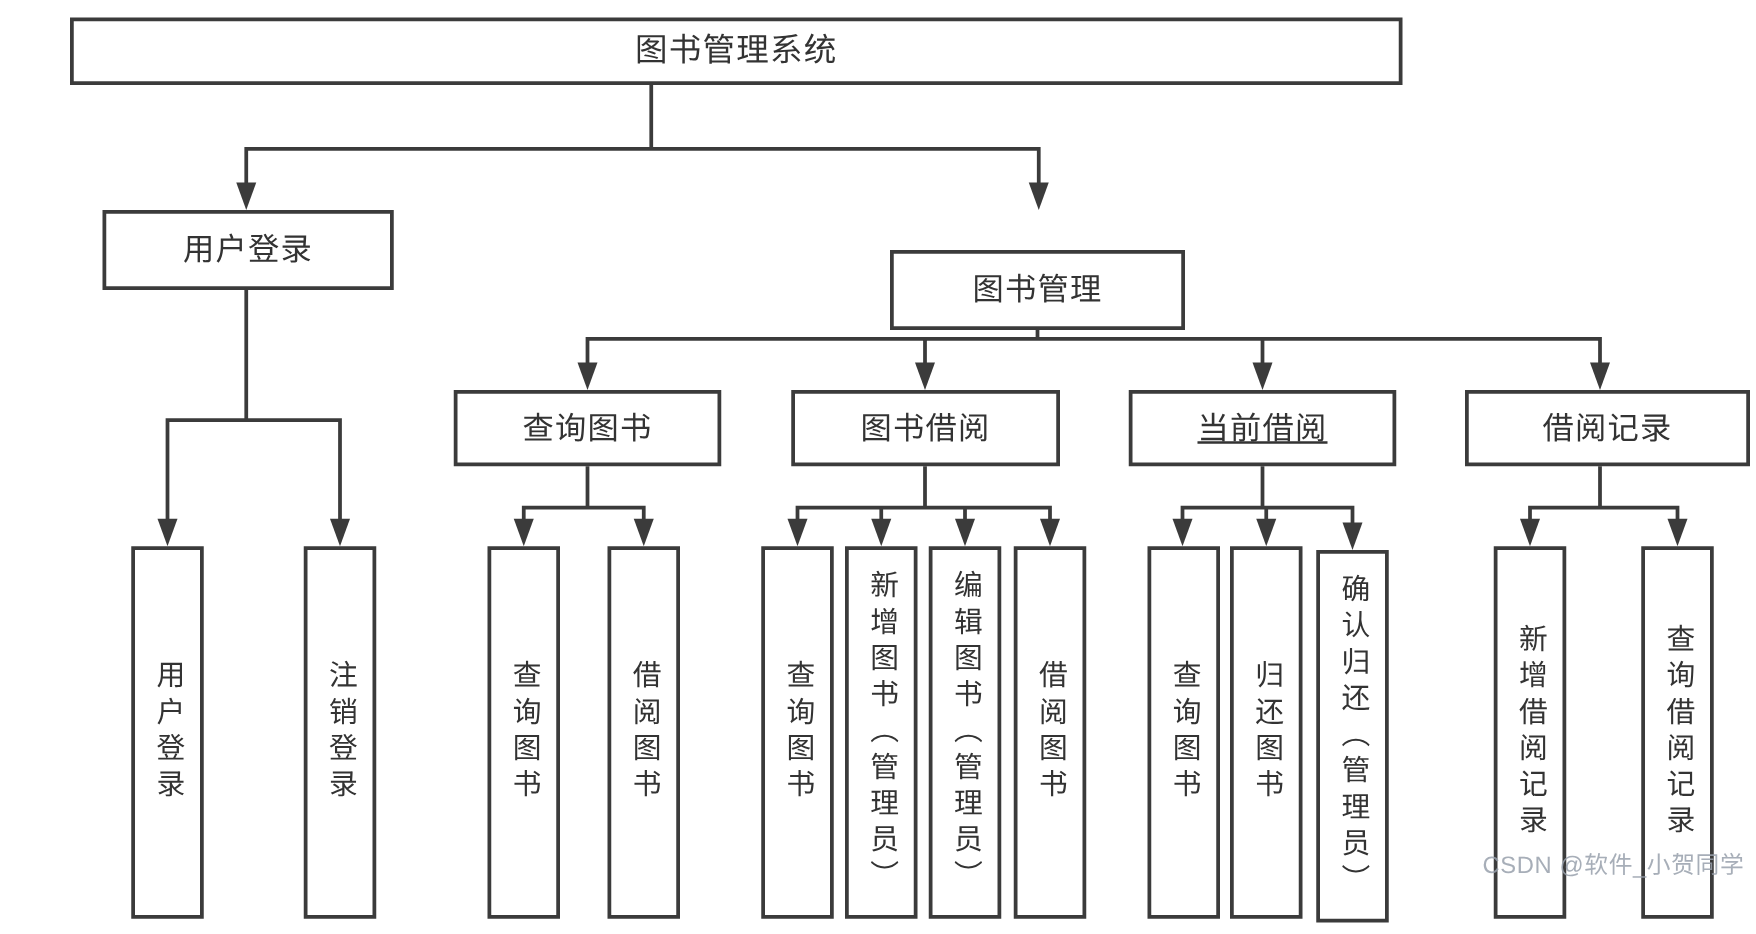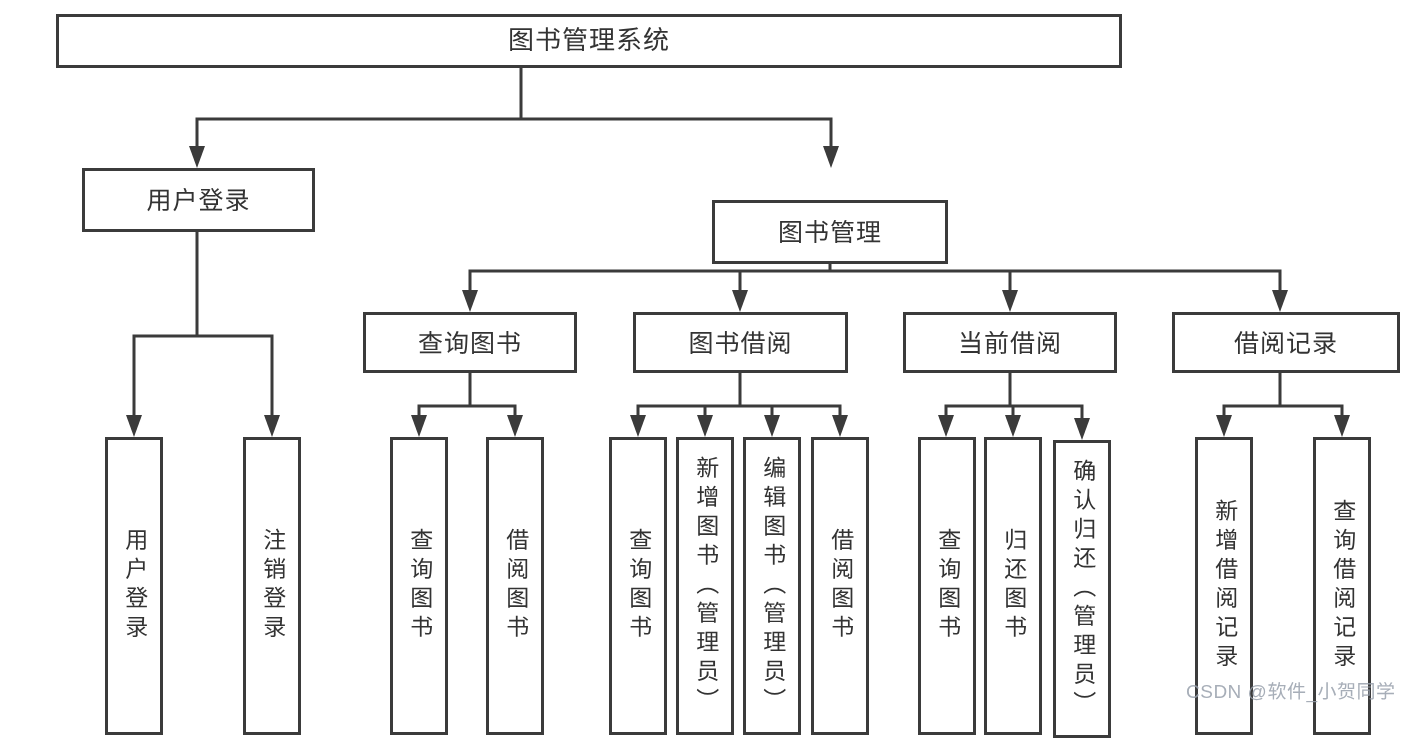--- a/index.html
+++ b/index.html
@@ -129,21 +129,21 @@
     </g>
   </svg>
 
   <div class="node h root-node" style="left:20px; top:14px; width:1066px; height:54px;margin-left:36px;">图书管理系统</div>
 
   <div class="node h" style="left:82px; top:168px; width:233px; height:64px;">用户登录</div>
   <div class="node h" style="left:712px; top:168px; width:236px; height:64px;margin-top:32px;">图书管理</div>
 
   <div class="node h" style="left:363px; top:312px; width:214px; height:61px;">查询图书</div>
   <div class="node h" style="left:633px; top:312px; width:215px; height:61px;">图书借阅</div>
-  <div class="node h" style="left:903px; top:312px; width:214px; height:61px;">当前借阅</div>
+  <div class="node h" style="left:903px; top:312px; width:214px; height:61px;text-decoration:underline;">当前借阅</div>
   <div class="node h" style="left:1172px; top:312px; width:228px; height:61px;">借阅记录</div>
 
   <div class="node v" style="left:105px;">用户登录</div>
   <div class="node v" style="left:243px;">注销登录</div>
 
   <div class="node v" style="left:390px;">查询图书</div>
   <div class="node v" style="left:486px;">借阅图书</div>
 
   <div class="node v" style="left:609px;">查询图书</div>
   <div class="node v" style="left:676px;">新增图书（管理员）</div>

